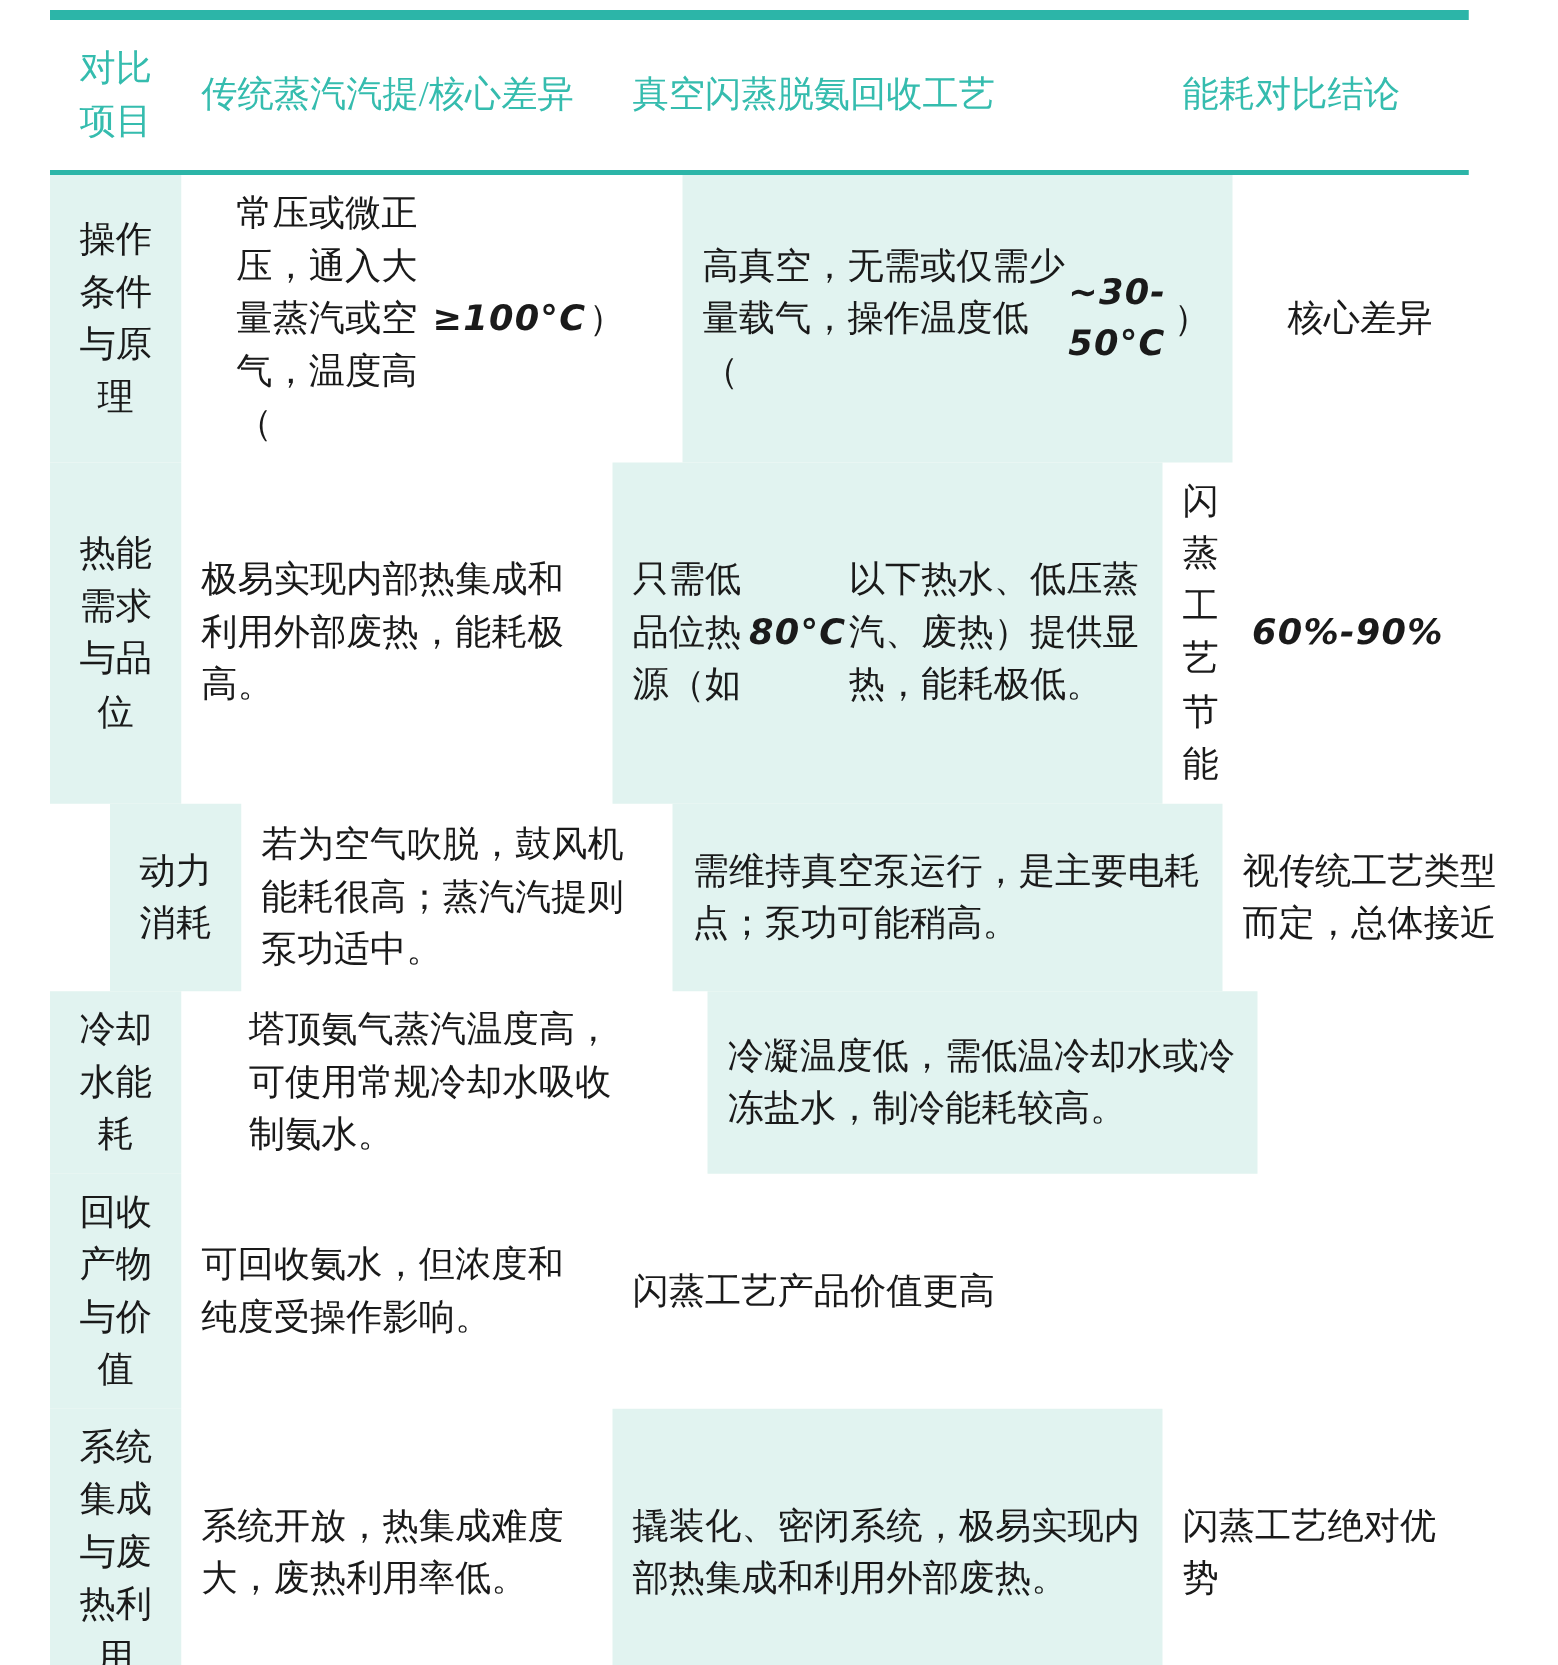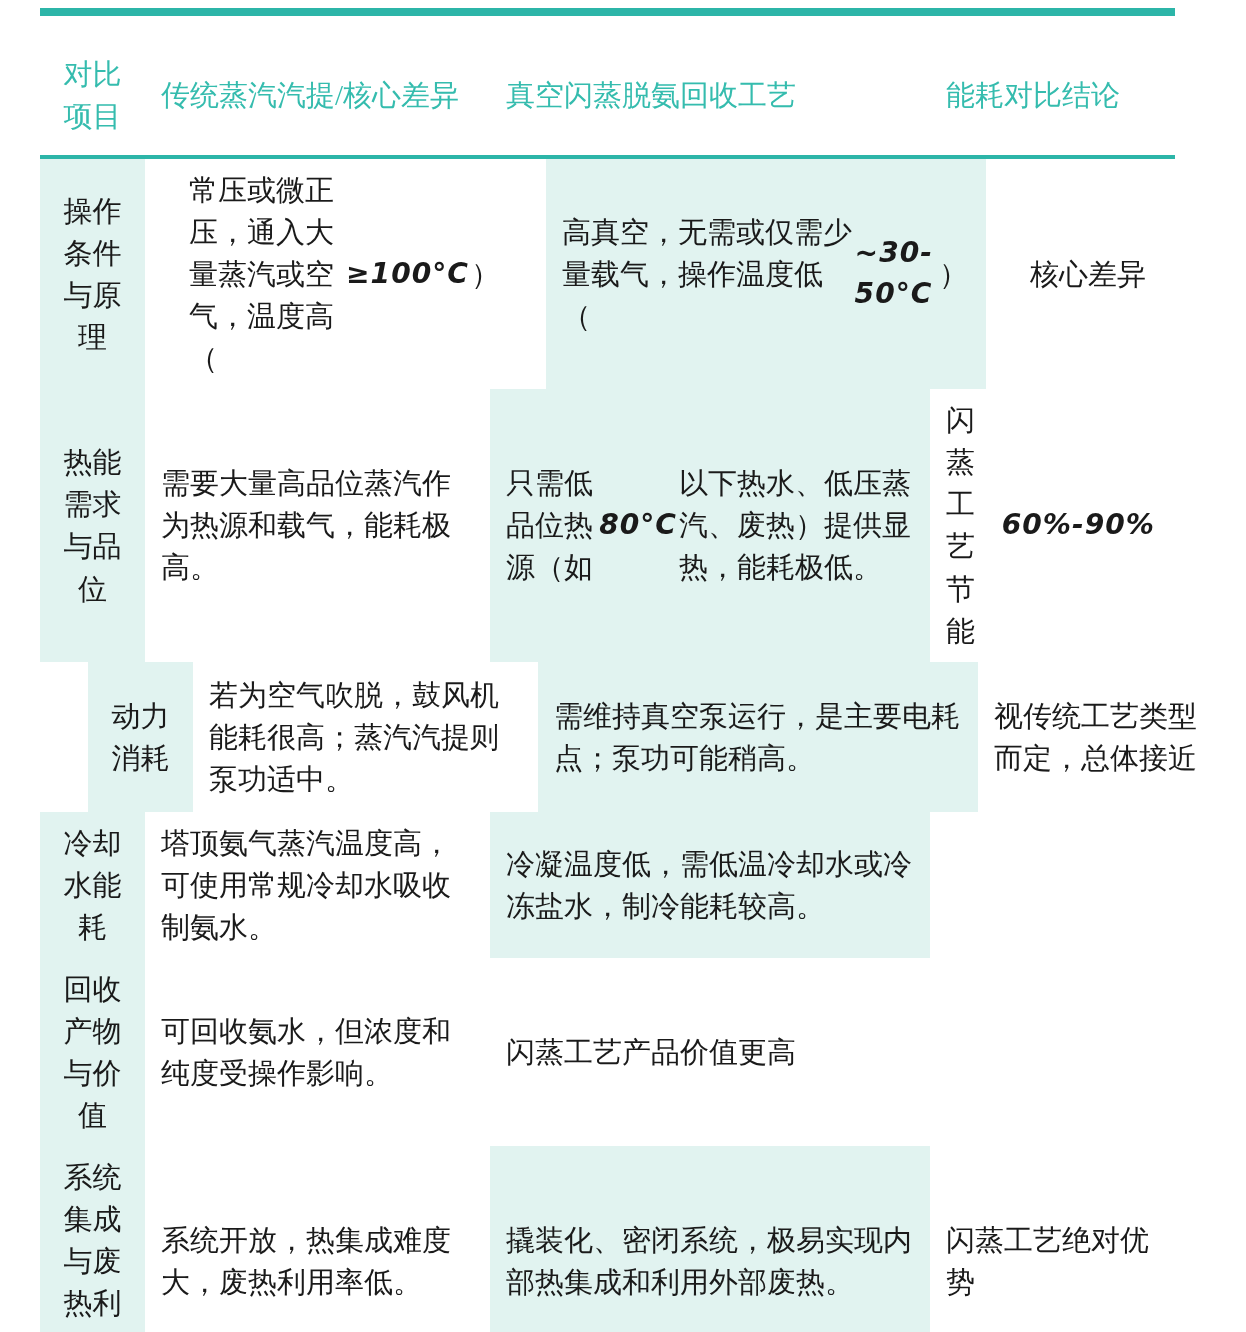--- a/index.html
+++ b/index.html
@@ -33,25 +33,25 @@
     justify-content:center;
     text-align:center;
     padding:10px 12px;
   }
   .body-row .c1, .body-row .c3{background:#E1F3F0;}
   .header-row .cell{
     color:#35BCAE;
     padding-top:18px;
     padding-bottom:18px;
   }
-  .header-row{min-height:110px;margin-top:19px;}
+  .header-row{min-height:110px;}
   .r1{min-height:185px;gap:28px;}
   .r2{min-height:170px;}
   .r3{min-height:150px;padding-left:48px;}
-  .r4{min-height:140px;}
+  .r4{min-height:140px;gap:38px;}
   .r5{min-height:185px;}
   .r6{min-height:210px;}
   .hand{
     font-family:"DejaVu Sans",sans-serif;
     font-style:italic;
     font-weight:bold;
     font-size:0.97em;
     letter-spacing:1px;
     padding:0 2px;
   }
@@ -75,21 +75,21 @@
     <div class="cell c1">操作条件与原理</div>
     <div class="cell c2">常压或微正压，通入大量蒸汽或空气，温度高
 （<span class="hand">≥100°C</span>）</div>
     <div class="cell c3">高真空，无需或仅需少量载气，操作温度低
 （<span class="hand">~30-50°C</span>）</div>
     <div class="cell c4">核心差异</div>
   </div>
 
   <div class="grid-row body-row r2">
     <div class="cell c1">热能需求与品位</div>
-    <div class="cell c2">需要大量高品位蒸汽作为热源和载气，能耗极高。</div>
+    <div class="cell c2">极易实现内部热集成和利用外部废热，能耗极高。</div>
     <div class="cell c3">只需低品位热源（如 <span class="hand">80°C</span> 以下热水、低压蒸汽、废热）提供显热，能耗极低。</div>
     <div class="cell c4">闪蒸工艺节能
 <span class="hand">60%-90%</span></div>
   </div>
 
   <div class="grid-row body-row r3">
     <div class="cell c1">动力消耗</div>
     <div class="cell c2">若为空气吹脱，鼓风机能耗很高；蒸汽汽提则泵功适中。</div>
     <div class="cell c3">需维持真空泵运行，是主要电耗点；泵功可能稍高。</div>
     <div class="cell c4">视传统工艺类型而定，总体接近</div>

